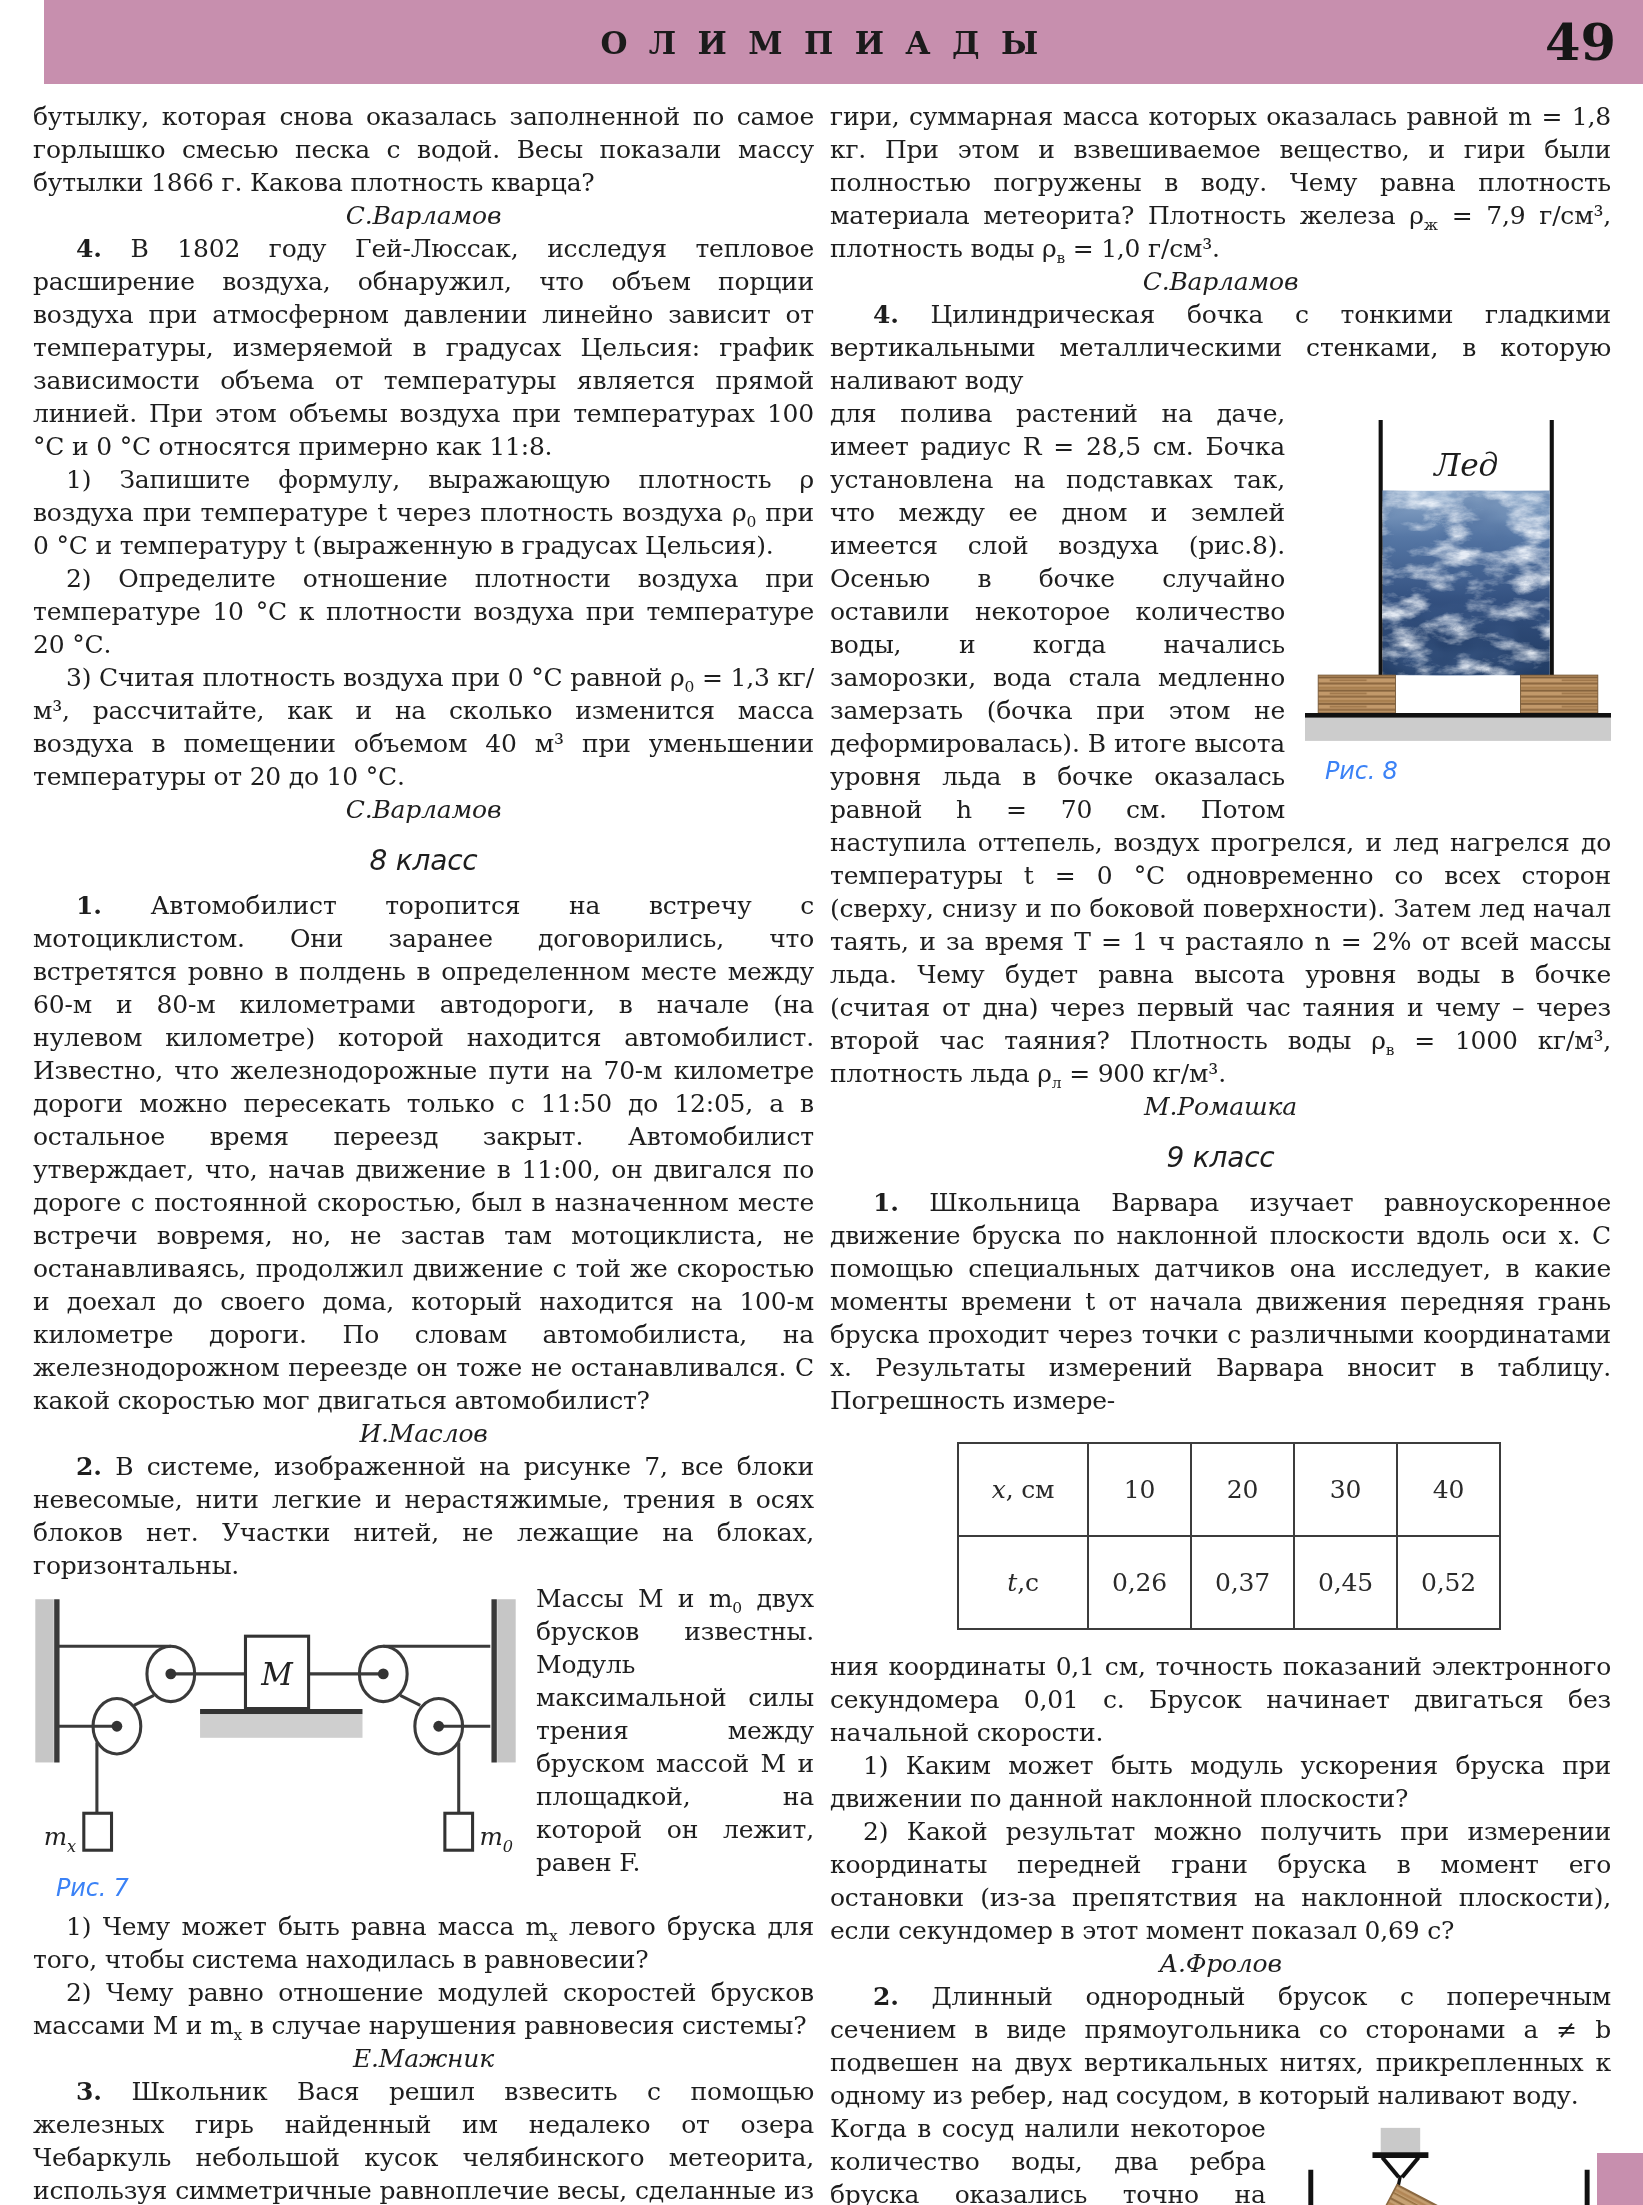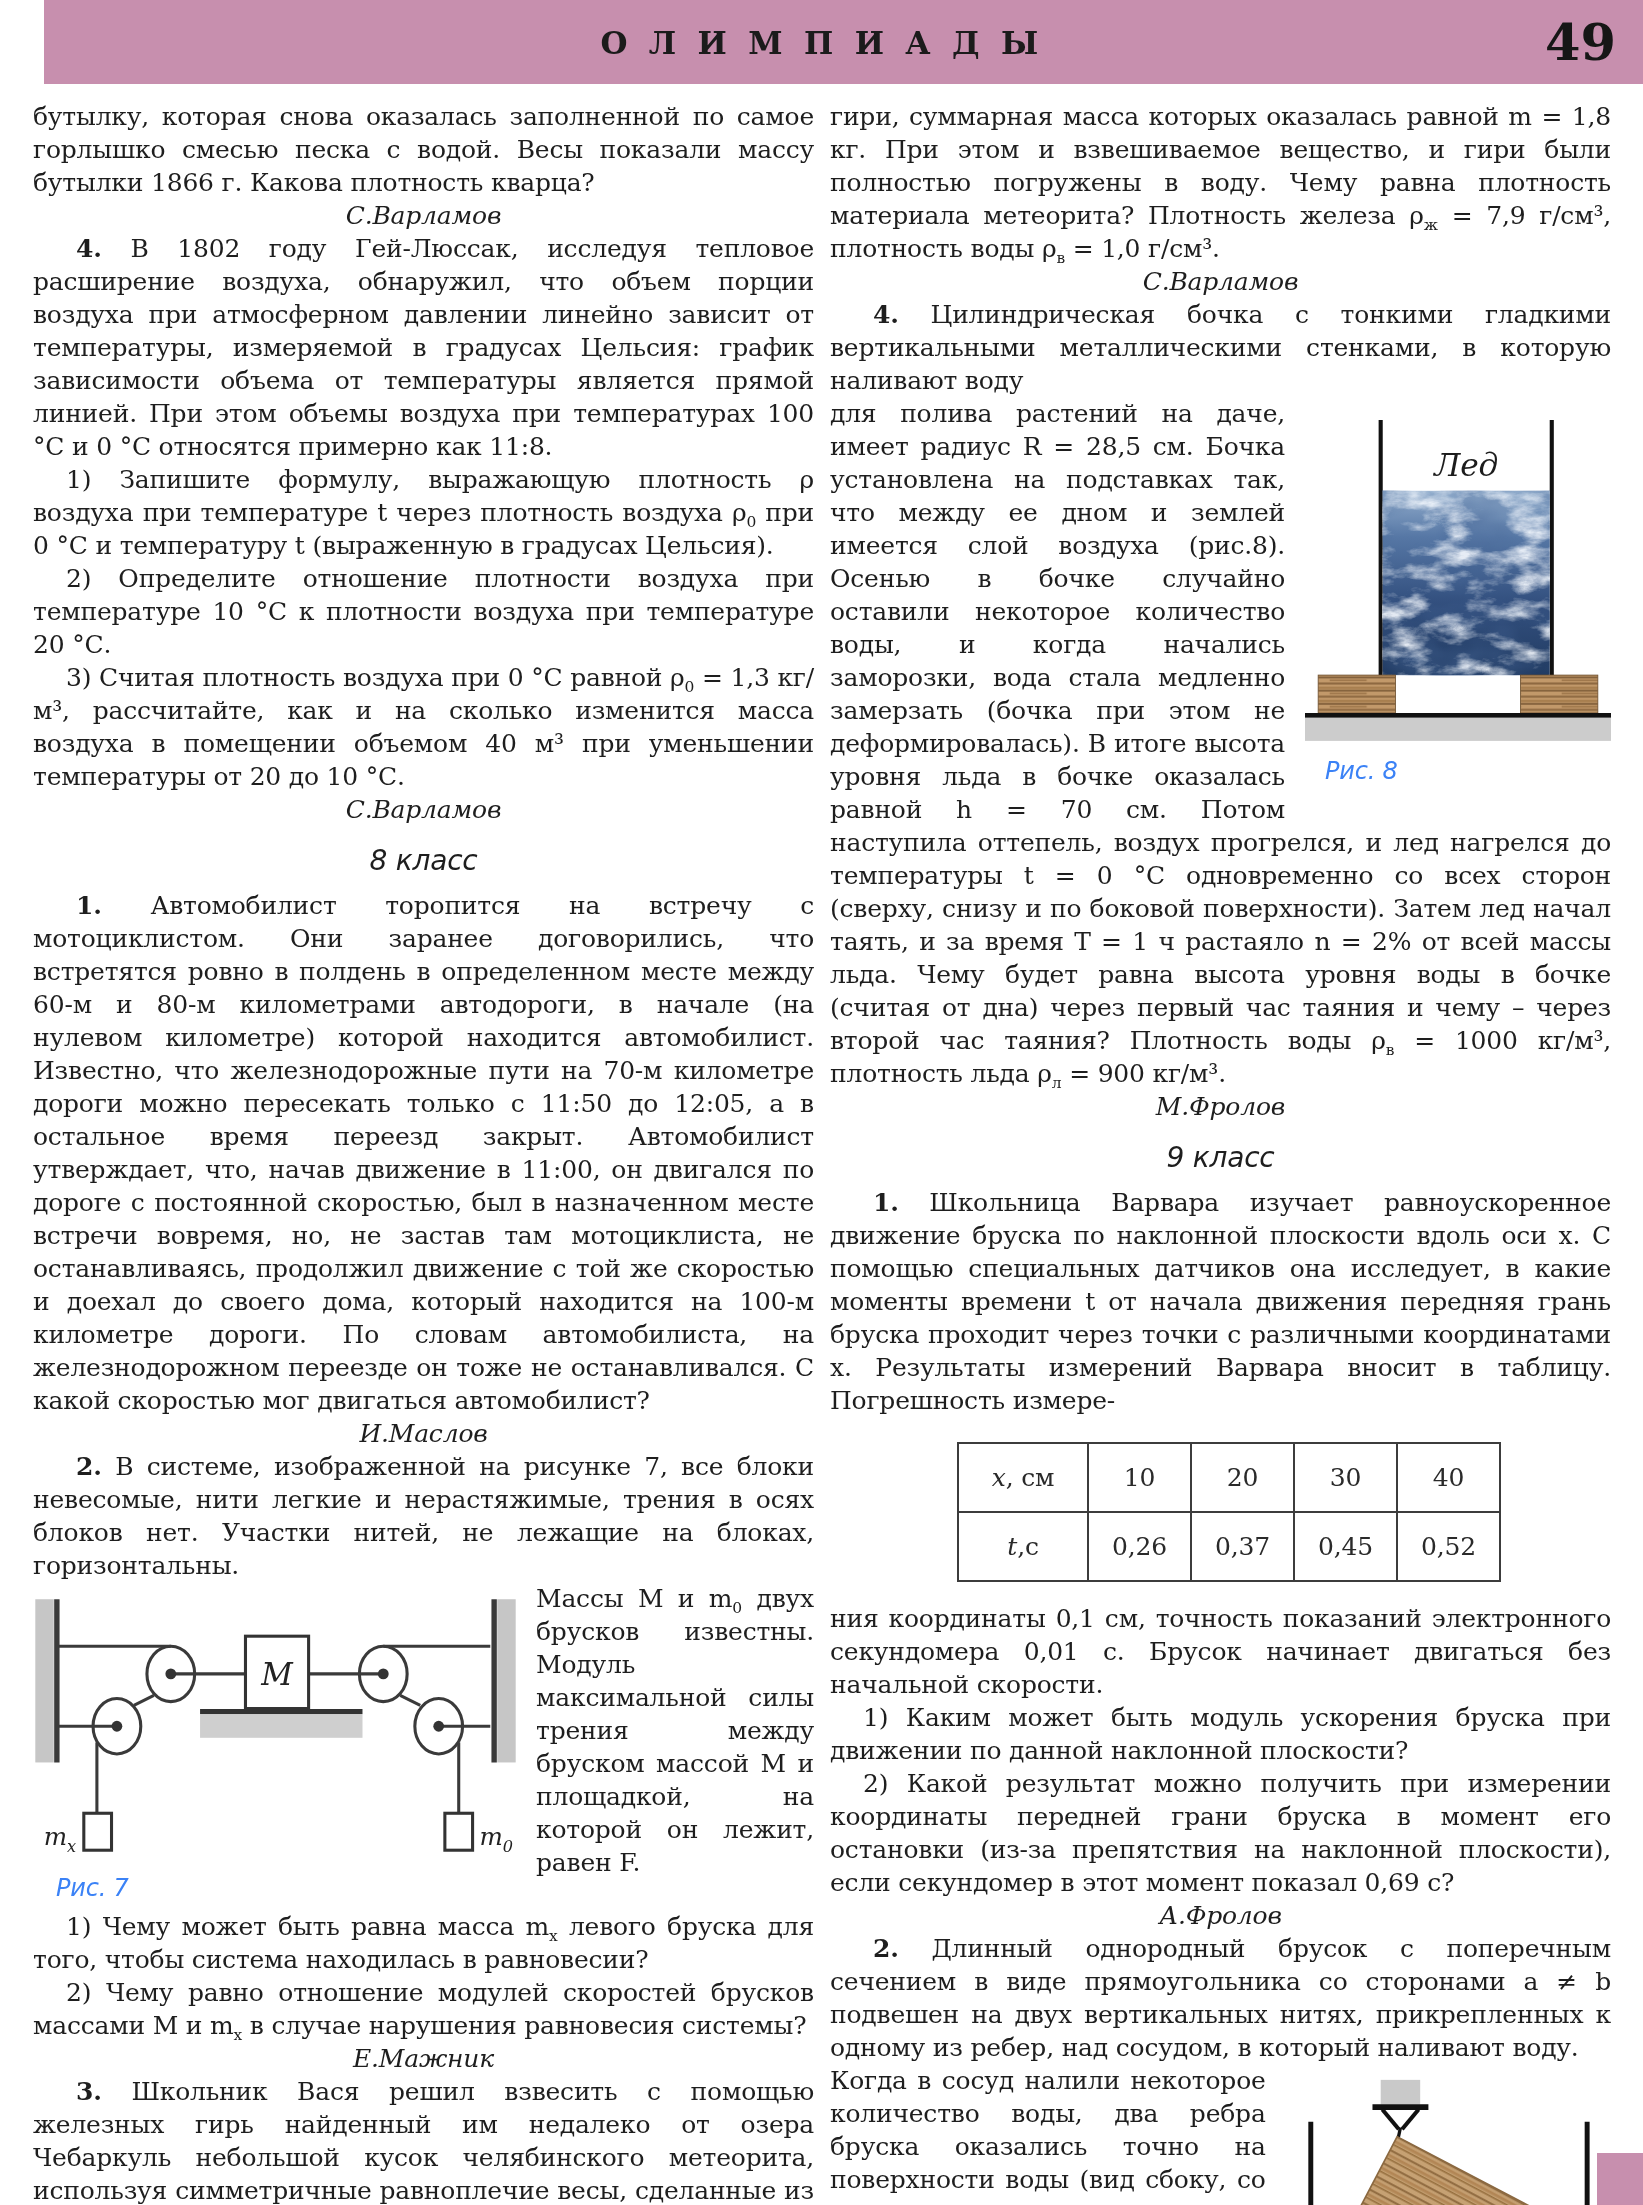--- a/index.html
+++ b/index.html
@@ -34,21 +34,21 @@
   .clear{clear:both;}
 
   .fig7-float{float:left;width:485px;margin:8.2px 18px 5px 0;}
   .fig8-float{float:right;width:306px;margin:5px 0 6.6px 20px;}
   .fig9-float{float:right;width:329px;margin:6.6px 0 6.6px 16.4px;}
   .fig-caption{font-family:"DejaVu Sans",sans-serif;font-style:italic;font-size:24px;color:#3b82f6;margin-top:6.6px;}
   .cap7{margin-left:23px;margin-top:9px;}
   .cap8{margin-left:20px;}
 
   .data-table{border-collapse:collapse;margin:25px 0 20px 127px;table-layout:fixed;}
-  .data-table td{border:2.5px solid #3c3c3c;text-align:center;font-size:25px;height:67px;padding:0;color:#2a2a2a;}
+  .data-table td{border:2.5px solid #3c3c3c;text-align:center;font-size:25px;height:67px;padding:12px;color:#2a2a2a;}
 </style>
 </head>
 <body>
 
 <div class="header-bar"></div>
 <div class="header-title">ОЛИМПИАДЫ</div>
 <div class="page-number">49</div>
 <div class="corner-pink"></div>
 
 <div class="col" id="col-left">
@@ -162,21 +162,21 @@
       <rect x="16" y="332" width="94" height="46" fill="url(#woodP)" stroke="#6d4f2e" stroke-width="1"></rect>
       <rect x="262" y="332" width="94" height="46" fill="url(#woodP)" stroke="#6d4f2e" stroke-width="1"></rect>
       <line x1="0" y1="381" x2="372" y2="381" stroke="#111" stroke-width="6"></line>
       <rect x="0" y="384" width="372" height="28" fill="#cccccc"></rect>
     </svg>
     <div class="fig-caption cap8">Рис. 8</div>
   </div>
 
   <p class="wrap-para"><span>для полива растений на даче, имеет радиус R = 28,5 см. Бочка установлена на подставках так, что между ее дном и землей имеется слой воздуха (рис.8). Осенью в бочке случайно оставили некоторое количество воды, и когда начались заморозки, вода стала медленно замерзать (бочка при этом не деформировалась). В итоге высота уровня льда в бочке оказалась равной h = 70 см. Потом наступила оттепель, воздух прогрелся, и лед нагрелся до температуры t = 0 °С одновременно со всех сторон (сверху, снизу и по боковой поверхности). Затем лед начал таять, и за время T = 1 ч растаяло n = 2% от всей массы льда. Чему будет равна высота уровня воды в бочке (считая от дна) через первый час таяния и чему – через второй час таяния? Плотность воды ρ</span><sub>в</sub><span> = 1000 кг/м³, плотность льда ρ</span><sub>л</sub><span> = 900 кг/м³.</span></p>
 
-  <p class="author clear">М.Фролов</p>
+  <p class="author clear">М.Ромашка</p>
 
   <div class="grade-heading">9 класс</div>
 
   <p class="task"><b class="tnum">1.</b>
     <span>Школьница Варвара изучает равноускоренное движение бруска по наклонной плоскости вдоль оси x. С помощью специальных датчиков она исследует, в какие моменты времени t от начала движения передняя грань бруска проходит через точки с различными координатами x. Результаты измерений Варвара вносит в таблицу. Погрешность измере-</span></p>
 
   <table class="data-table">
     <colgroup>
         <col style="width:130px">
         <col style="width:103px">

